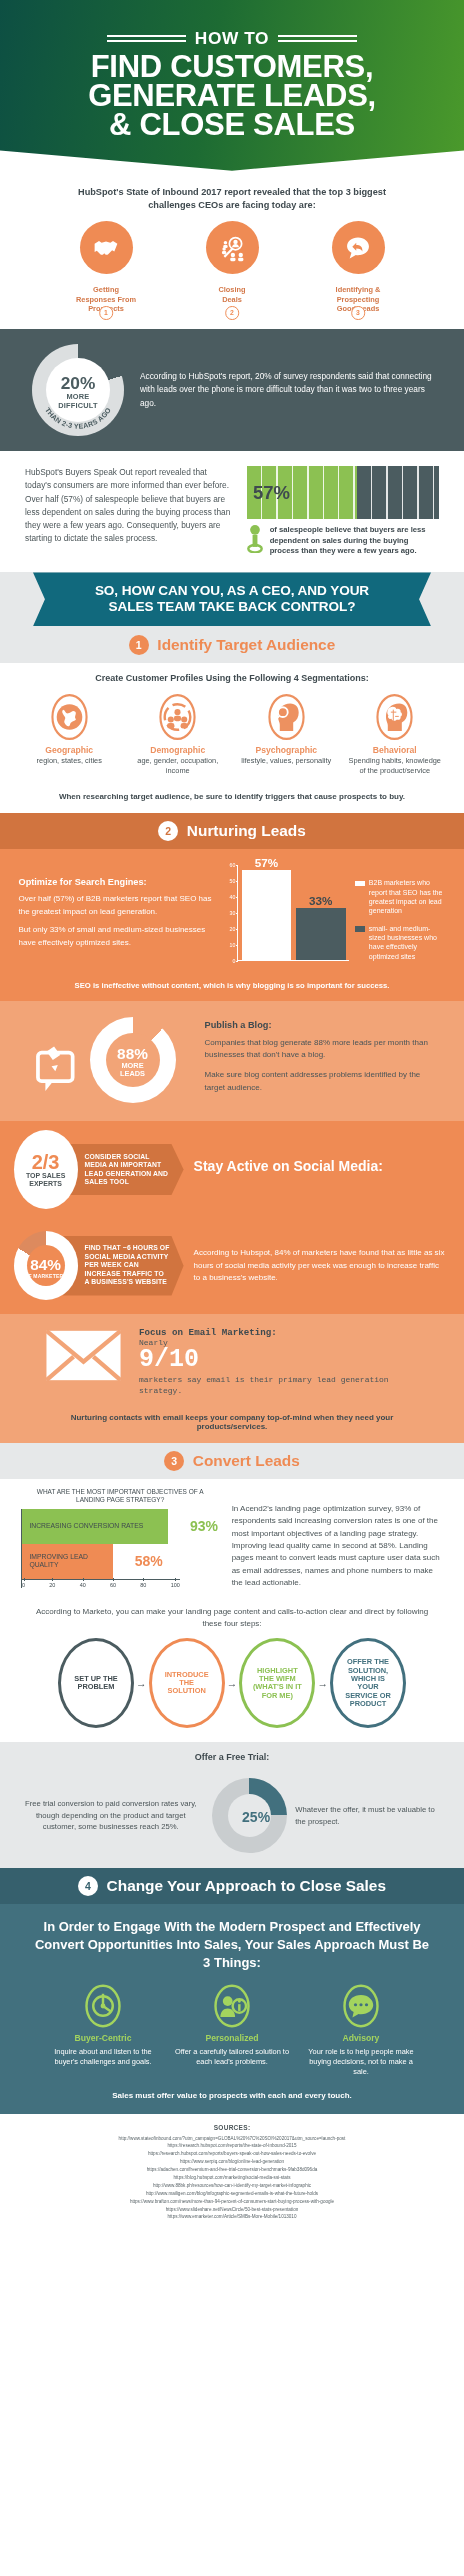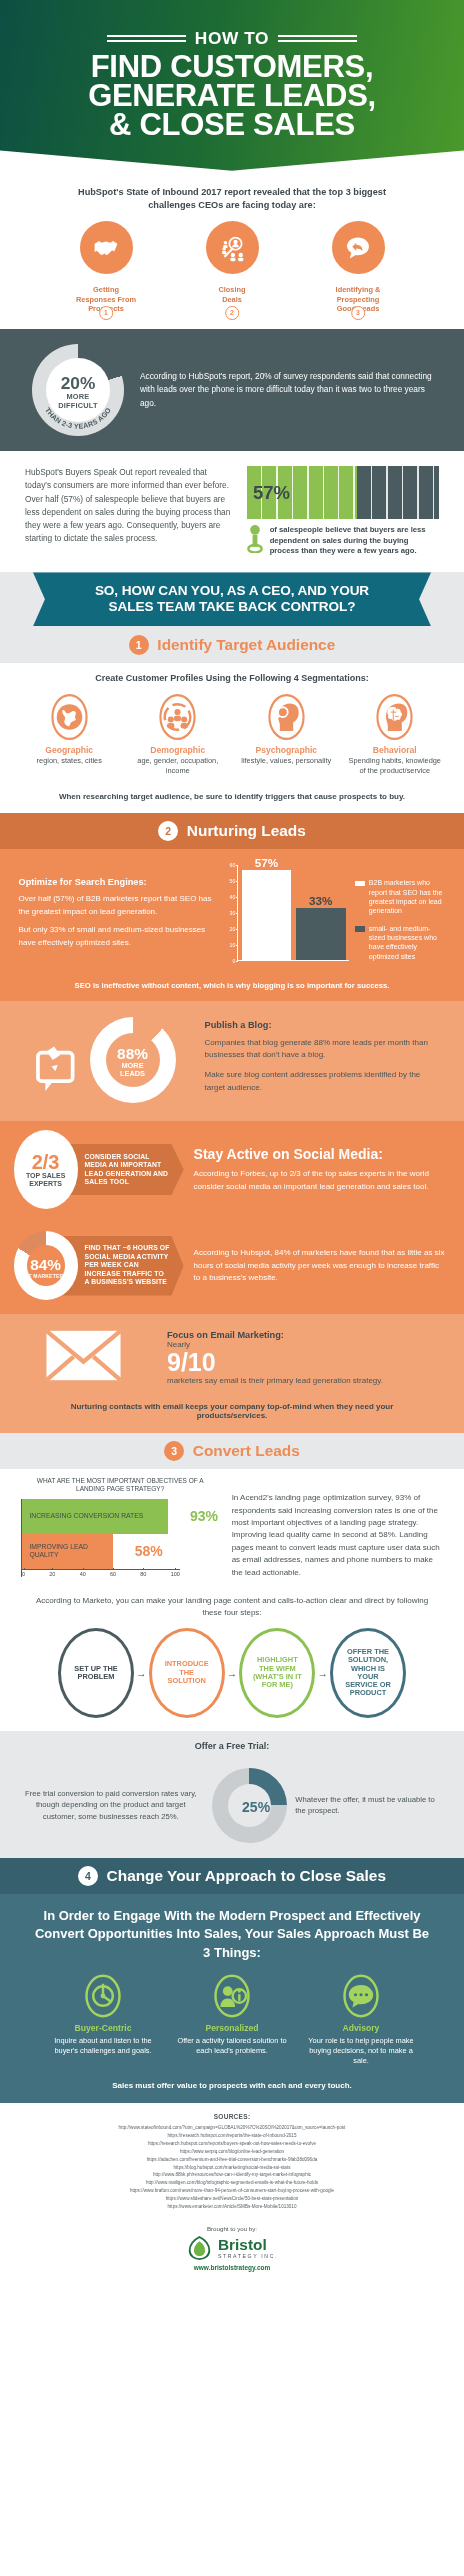--- a/index.html
+++ b/index.html
@@ -235,21 +235,21 @@
   }
   .donut84 .ring::after {
     content: ""; position: absolute; left: 13px; top: 14px; width: 38px; height: 41px;
     border-radius: 50%; background: #ef8b54;
   }
   .donut84 .lbl { position: absolute; left: 0; top: 31px; width: 64px; text-align: center; z-index: 3; color: #fff; }
   .donut84 .lbl .big { font-size: 15.4px; font-weight: bold; line-height: 1; }
   .donut84 .lbl .s { font-size: 5px; font-weight: bold; letter-spacing: 0.2px; }
 
   
-  .emailblock { display: flex; padding: 13.6px 28px 11px; gap: 28px; align-items: flex-end; }
+  .emailblock { display: flex; padding: 13.6px 28px 11px; gap: 0; align-items: flex-start; font-family: Liberation Mono, monospace; }
   .env { flex: 0 0 111px; text-align: center; }
   .env svg { width: 79px; height: 57px; }
   .emailblock .txt { flex: 1; }
   .emailblock .txt h3 { font-size: 9.2px; font-weight: bold; color: #3f4a4f; }
   .emailblock .txt .nearly { font-size: 8px; color: #4b5558; }
   .emailblock .txt .nine { font-size: 25px; font-weight: bold; color: #fff; line-height: 1.05; }
   .emailblock .txt p { font-size: 8px; line-height: 1.45; color: #4b5558; }
 
   
   .lpblock { display: flex; padding: 8.6px 21px 6.2px; gap: 12.3px; align-items: flex-start; }
@@ -592,21 +592,20 @@
   <div class="sec orange">
     <div class="socialrow">
       <div class="badge-oval">
         <div class="big">2/3</div>
         <div class="s">TOP SALES</div>
         <div class="s">EXPERTS</div>
       </div>
       <div class="arrowbox">CONSIDER SOCIAL MEDIA AN IMPORTANT LEAD GENERATION AND SALES TOOL</div>
       <div class="txt">
         <h3>Stay Active on Social Media:</h3>
-        <p>According to Forbes, up to 2/3 of the top sales experts in the world consider social media an important lead generation and sales tool.</p>
       </div>
     </div>
 
     <div class="socialrow">
       <div class="donut84">
         <div class="ring"></div>
         <div class="lbl">
           <div class="big">84%</div>
           <div class="s">OF MARKETERS</div>
         </div>
@@ -730,21 +729,21 @@
           <svg viewBox="0 0 62 72">
             <ellipse cx="31" cy="36" rx="27" ry="33" fill="none" stroke="#a3d45e" stroke-width="4"></ellipse>
             <circle cx="24" cy="28" r="8" fill="#a3d45e"></circle>
             <path d="M12 54c0-9 5-14 12-14s12 5 12 14z" fill="#a3d45e"></path>
             <circle cx="43" cy="36" r="11" fill="none" stroke="#a3d45e" stroke-width="4"></circle>
             <rect x="41" y="33" width="4" height="11" fill="#a3d45e"></rect>
             <circle cx="43" cy="28" r="2.5" fill="#a3d45e"></circle>
           </svg>
         </div>
         <h4>Personalized</h4>
-        <p>Offer a activity tailored solution to each lead's problems.</p>
+        <p>Offer a carefully tailored solution to each lead's problems.</p>
       </div>
 
       <div class="col">
         <div class="ico">
           <svg viewBox="0 0 62 72">
             <ellipse cx="31" cy="36" rx="27" ry="33" fill="none" stroke="#a3d45e" stroke-width="4"></ellipse>
             <path d="M31 18c-12 0-20 7-20 16 0 5 3 10 8 12l-2 9 10-6c1.3.2 2.6.3 4 .3 12 0 20-7 20-15S43 18 31 18z" fill="#a3d45e"></path>
             <circle cx="22" cy="34" r="2.6" fill="#42707e"></circle>
             <circle cx="31" cy="34" r="2.6" fill="#42707e"></circle>
             <circle cx="40" cy="34" r="2.6" fill="#42707e"></circle>
@@ -766,29 +765,15 @@
     <a href="#">https://www.serpiq.com/blog/online-lead-generation</a>
     <a href="#">https://adachen.com/freemium-and-free-trial-conversion-benchmarks-9fab38d096da</a>
     <a href="#">https://blog.hubspot.com/marketing/social-media-ssi-stats</a>
     <a href="#">http://www.88bk.ph/resources/how-can-i-identify-my-target-market-infographic</a>
     <a href="#">http://www.mailigen.com/blog/infographic-segmented-emails-is-what-the-future-holds</a>
     <a href="#">https://www.brafton.com/news/more-than-94-percent-of-consumers-start-buying-process-with-google</a>
     <a href="#">https://www.slideshare.net/NewsCircle/50-best-stats-presentation</a>
     <a href="#">https://www.emarketer.com/Article/SMBs-More-Mobile/1013010</a>
   </div>
 
-  <div class="white">
-    <div class="brought">Brought to you by:</div>
-    <div class="logo">
-      <svg viewBox="0 0 44 42">
-        <path d="M22 3C12 8 6 16 6 25c0 8 7 14 16 14s16-6 16-14c0-9-6-17-16-22z" fill="none" stroke="#1f6f3e" stroke-width="3"></path>
-        <path d="M22 10c-6 4-9 9-9 15 0 6 4 9 9 9s9-3 9-9c0-6-3-11-9-15z" fill="#6fb344"></path>
-      </svg>
-      <div class="lt">
-        <div class="b">Bristol</div>
-        <div class="s">STRATEGY INC.</div>
-      </div>
-    </div>
-    <div class="site">www.bristolstrategy.com</div>
-  </div>
 
 </div>
 
 
 </body></html>

